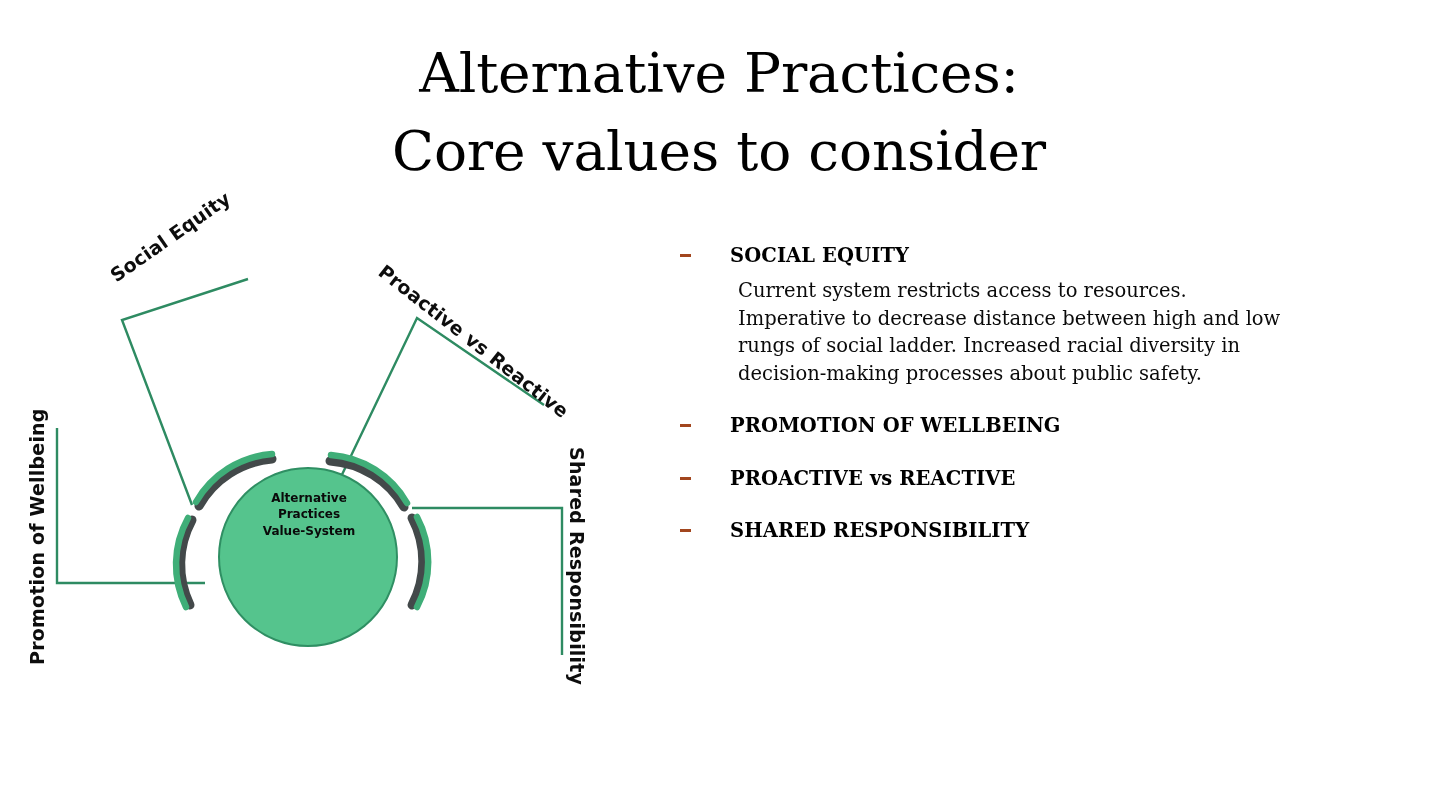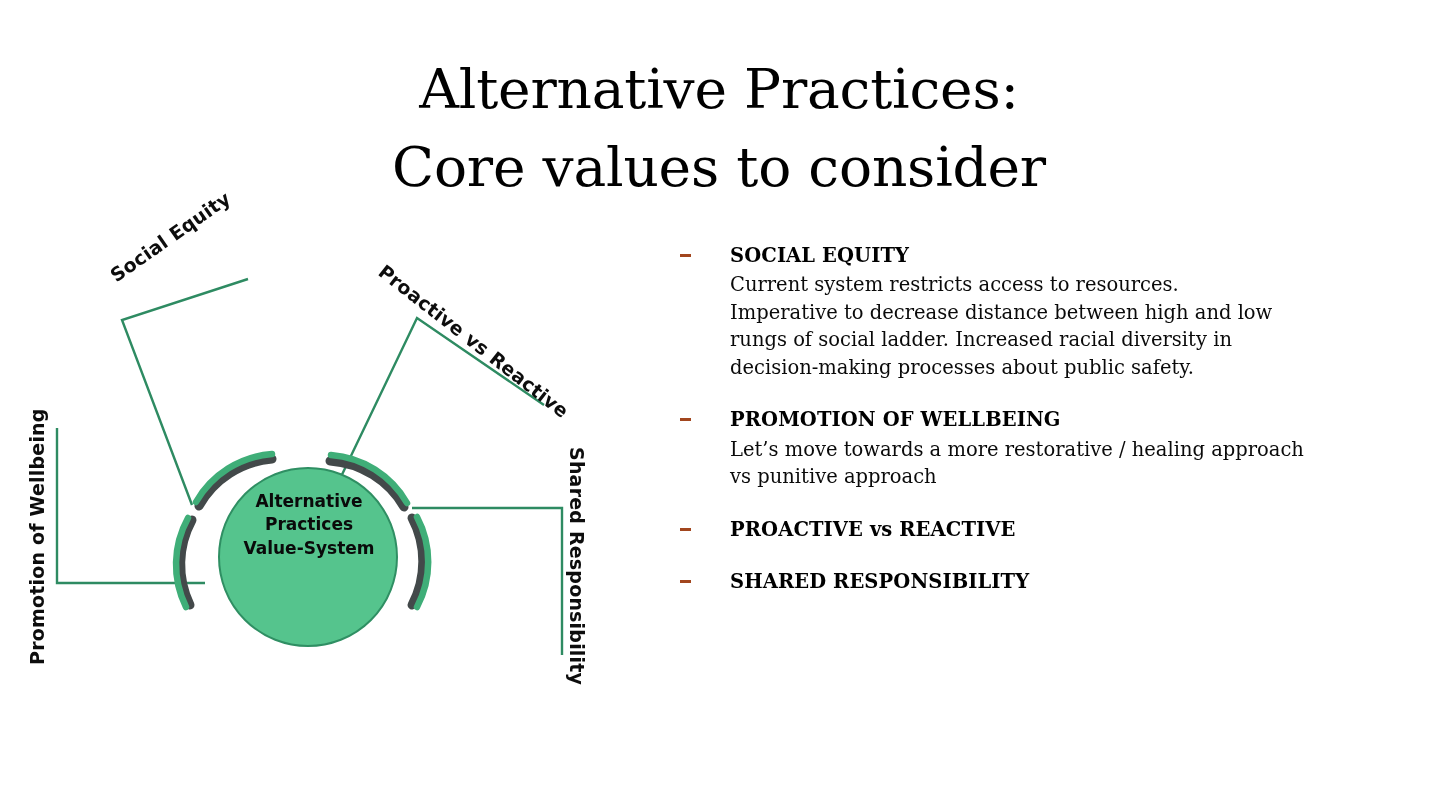--- a/index.html
+++ b/index.html
@@ -20,21 +20,20 @@
     position: absolute;
     left: 0; top: 34px;
     width: 1438px;
     text-align: center;
     font-family: "DejaVu Serif", serif;
     font-size: 55px;
     line-height: 1.42;
     letter-spacing: -0.2px;
     color: #000000;
     white-space: pre-line;
-    margin-top: 16px;
   }
 
   
   #diagram {
     position: absolute;
     left: 0; top: 215px;
     width: 660px; height: 520px;
   }
   #diagram svg { display: block; }
 
@@ -68,21 +67,21 @@
     transform-origin: left top;
   }
 
   #circle-text {
     position: absolute;
     left: 220px; top: 275px;
     width: 178px;
     text-align: center;
     font-family: "DejaVu Sans", sans-serif;
     font-weight: bold;
-    font-size: 17px;
+    font-size: 12px;
     line-height: 1.37;
     color: #0a0a0a;
     white-space: pre-line;
   }
 
   
   #value-list {
     position: absolute;
     left: 676px; top: 243px;
     width: 740px;
@@ -108,21 +107,21 @@
     color: #000000;
     margin: 0 0 2px 0;
   }
   .v-body {
     font-family: "DejaVu Serif", serif;
     font-weight: normal;
     font-size: 19.5px;
     line-height: 1.41;
     color: #0a0a0a;
     white-space: pre-line;
-    margin: 0;
+    margin: 8px;
   }
 </style>
 </head>
 <body>
 
 <div id="slide-title">Alternative Practices:
 Core values to consider</div>
 
 <div id="diagram">
 
@@ -177,22 +176,20 @@
     <div class="v-head">SOCIAL EQUITY</div>
     <div class="v-body">Current system restricts access to resources.
 Imperative to decrease distance between high and low
 rungs of social ladder. Increased racial diversity in
 decision-making processes about public safety.</div>
   </div>
 
   <div class="v-item">
     <span class="v-dash"></span>
     <div class="v-head">PROMOTION OF WELLBEING</div>
-    <div class="v-body">Let’s move towards a more restorative / healing approach
-vs punitive approach</div>
   </div>
 
   <div class="v-item">
     <span class="v-dash"></span>
     <div class="v-head">PROACTIVE vs REACTIVE</div>
   </div>
 
   <div class="v-item">
     <span class="v-dash"></span>
     <div class="v-head">SHARED RESPONSIBILITY</div>

